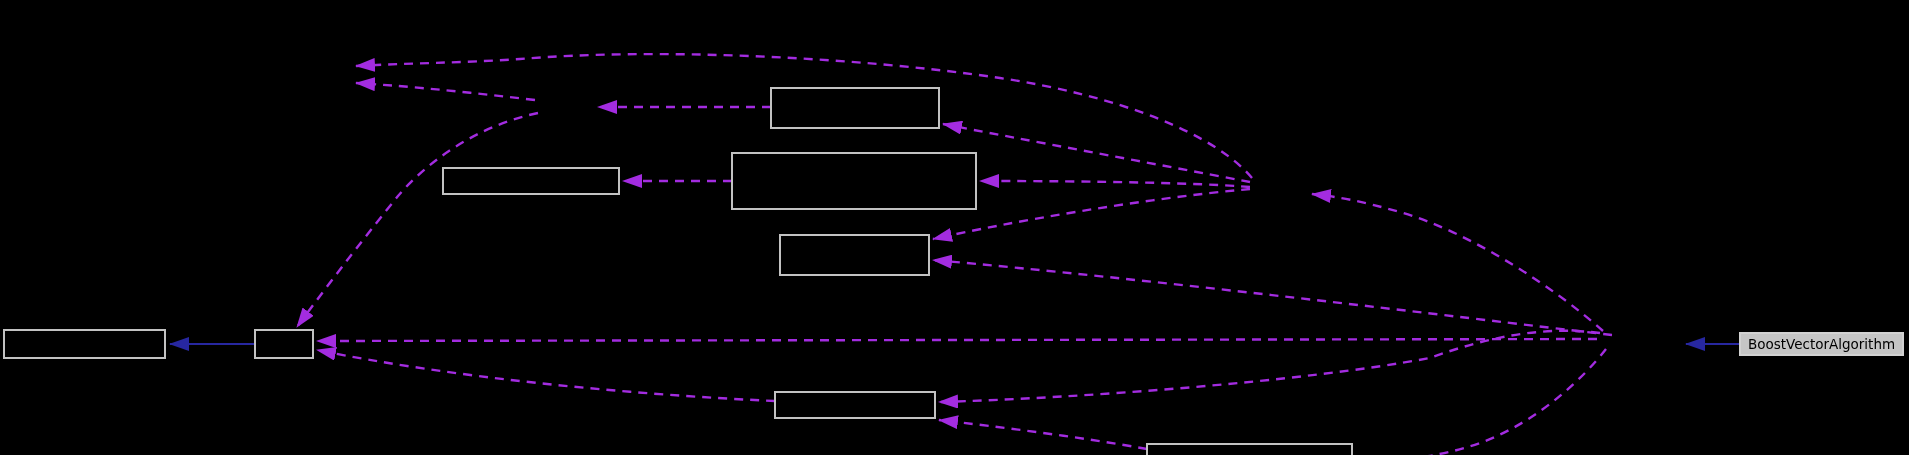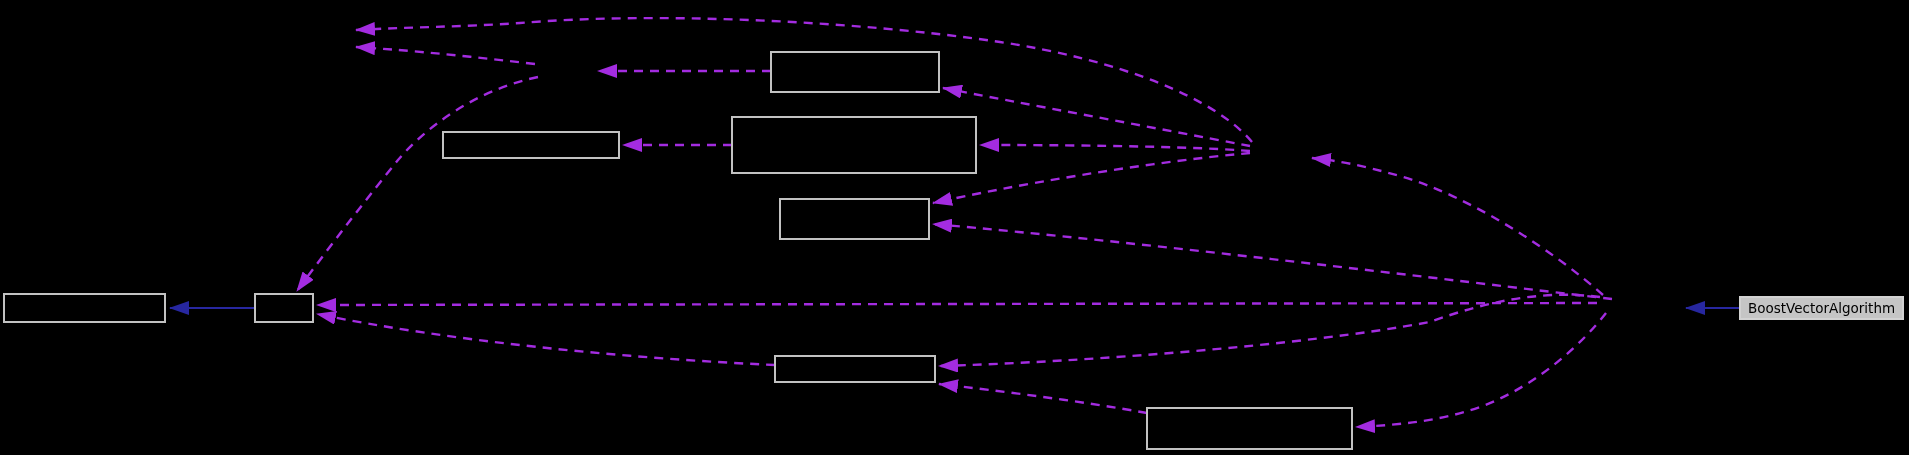--- a/index.html
+++ b/index.html
@@ -8,20 +8,21 @@
     background: #000000;
     width: 1909px;
     height: 455px;
     overflow: hidden;
   }
   #stage {
     position: relative;
     width: 1909px;
     height: 377px;
     background: #eab308;
+    margin-top: 36px;
   }
   svg text {
     font-family: "DejaVu Sans", "Liberation Sans", sans-serif;
     font-size: 13.5px;
   }
 </style>
 </head>
 <body>
 
 <div id="stage">

